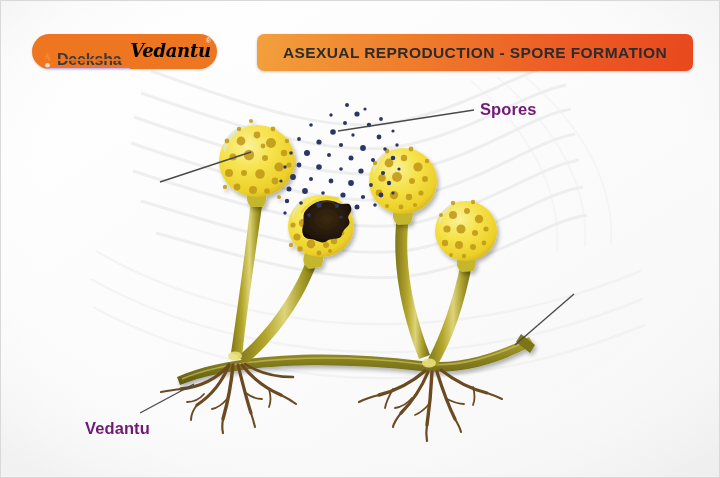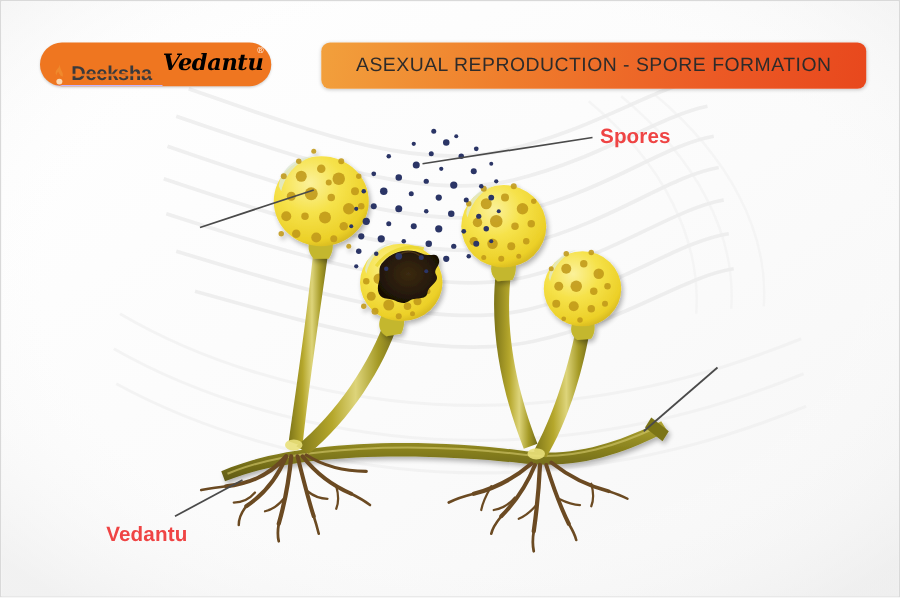--- a/index.html
+++ b/index.html
@@ -108,37 +108,37 @@
     height: 37px;
     border-radius: 7px;
     background: linear-gradient(100deg, #f2a03c 0%, #ef7d2c 35%, #ec5a25 72%, #e8481d 100%);
     box-shadow: 0 1px 3px rgba(0,0,0,0.2);
     display: flex;
     align-items: center;
     justify-content: center;
   }
   #title-text {
     font-size: 15.5px;
-    font-weight: normal;
+    font-weight: bold;
     color: #2e2b2a;
     letter-spacing: 0.4px;
     white-space: nowrap;
   }
   
   #illustration {
     position: absolute;
     left: 0; top: 0;
     width: 720px; height: 478px;
   }
   
   .label {
     position: absolute;
     font-size: 16.5px;
     font-weight: bold;
-    color: #ef4444;
+    color: #701a75;
     white-space: nowrap;
     letter-spacing: 0.1px;
   }
   #label-spores   { left: 479px; top: 99px; }
   #label-sporangium { left: 88px; top: 177px; }
   #label-hyphae   { left: 84px; top: 418px; }
 </style>
 </head>
 <body>
 

